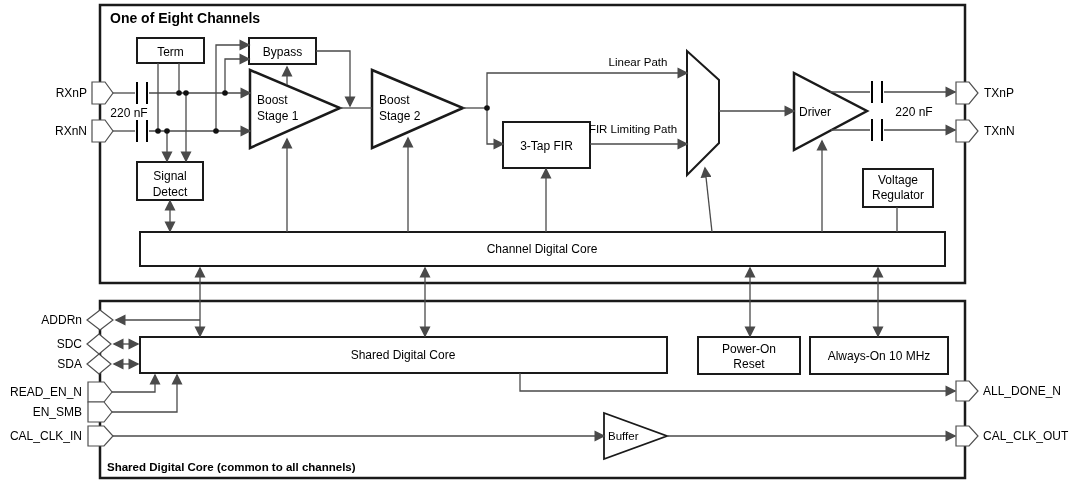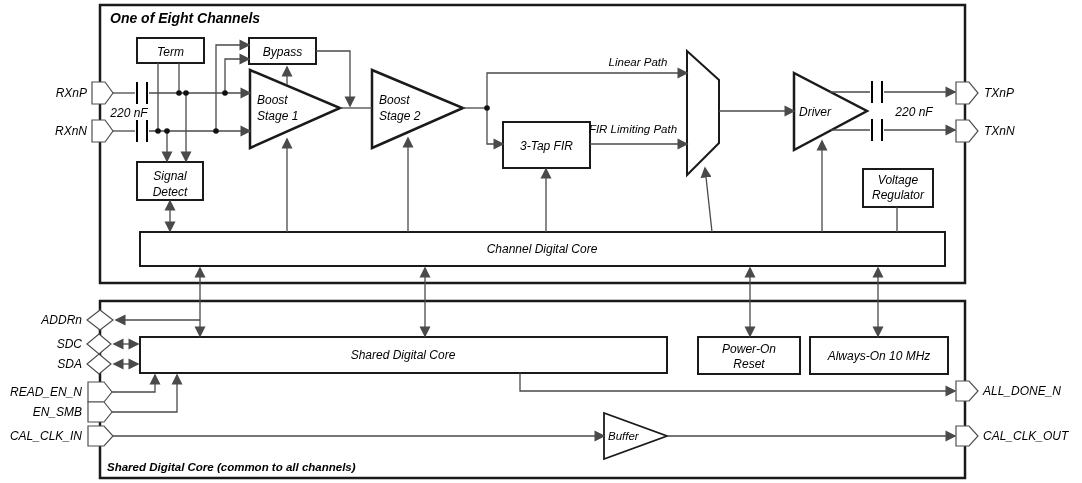--- a/index.html
+++ b/index.html
@@ -1,16 +1,16 @@
 <!DOCTYPE html>
 <html><head>
 <meta charset="utf-8">
 <style>
   html, body { margin: 0; padding: 0; background: #ffffff; }
-  .stage { position: relative; width: 1082px; height: 483px; background: #ffffff; font-style: italic; }
+  .stage { position: relative; width: 1082px; height: 483px; background: #ffffff; }
   svg { display: block; }
   text {
     font-family: "Liberation Sans", "DejaVu Sans", sans-serif;
     font-size: 12px;
     fill: #000000;
   }
   .title-text { font-size: 14px; font-weight: bold; }
   .footer-text { font-size: 11.5px; font-weight: bold; }
   .path-label { font-size: 11.5px; }
   .block { fill: #ffffff; stroke: #1a1a1a; stroke-width: 2; }

